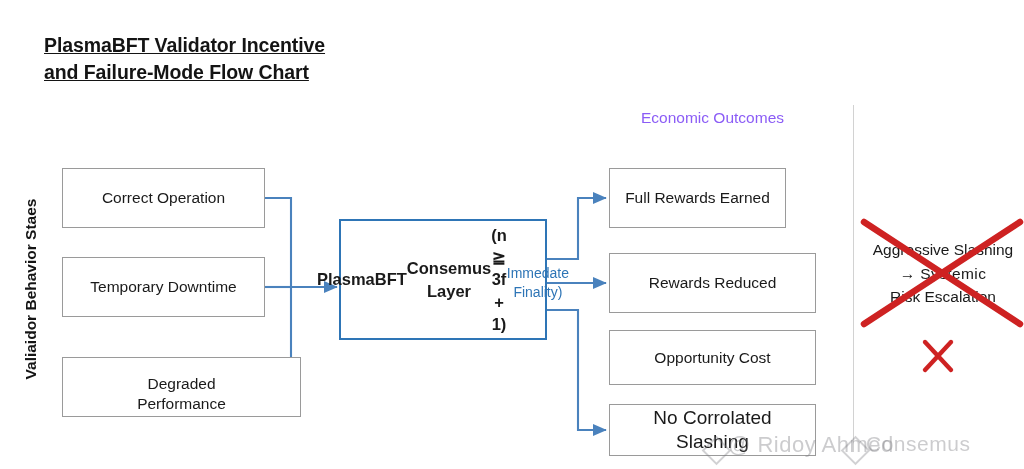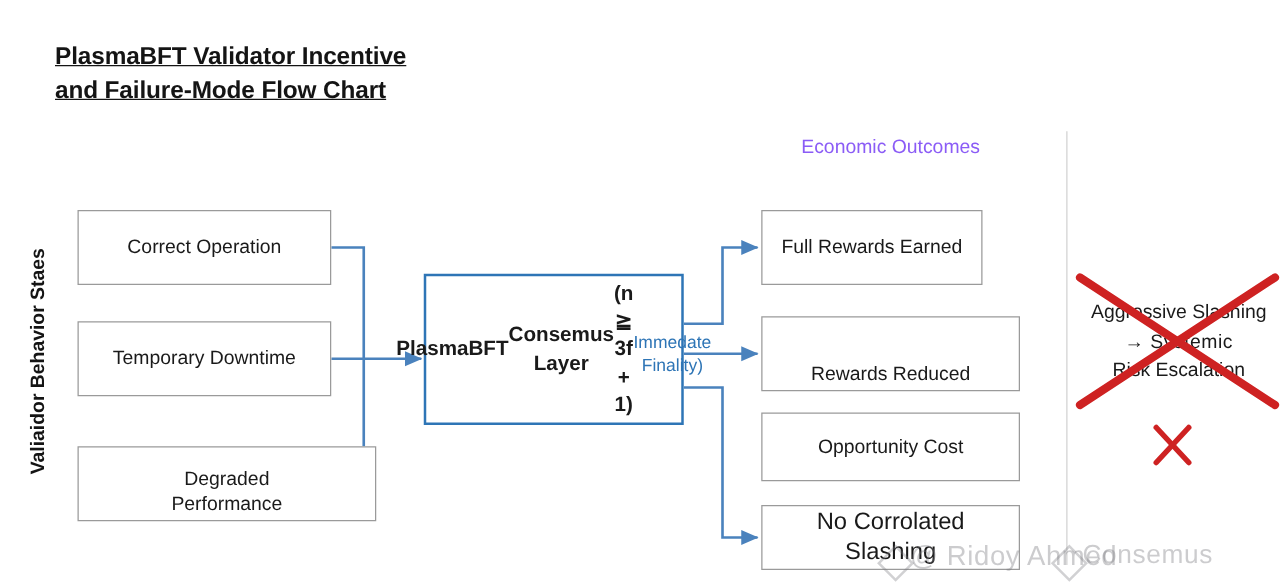--- a/index.html
+++ b/index.html
@@ -81,21 +81,21 @@
   }
   #box-center .blue {
     color: #2E75B6;
     font-weight: normal;
     font-size: 14px;
     margin-top: 7px;
   }
 
   
   #box-full     { left: 609px; top: 168px; width: 177px; height: 60px; }
-  #box-reduced  { left: 609px; top: 253px; width: 207px; height: 60px; align-items: flex-end; }
+  #box-reduced  { left: 609px; top: 253px; width: 207px; height: 60px; }
   #box-oppcost  { left: 609px; top: 330px; width: 207px; height: 55px; }
   #box-noslash  { left: 609px; top: 404px; width: 207px; height: 52px; font-size: 19px; }
 
   
   #econ-header {
     position: absolute;
     left: 609px; top: 109px; width: 207px;
     text-align: center;
     font-size: 15.5px;
     color: #8b5cf6;

